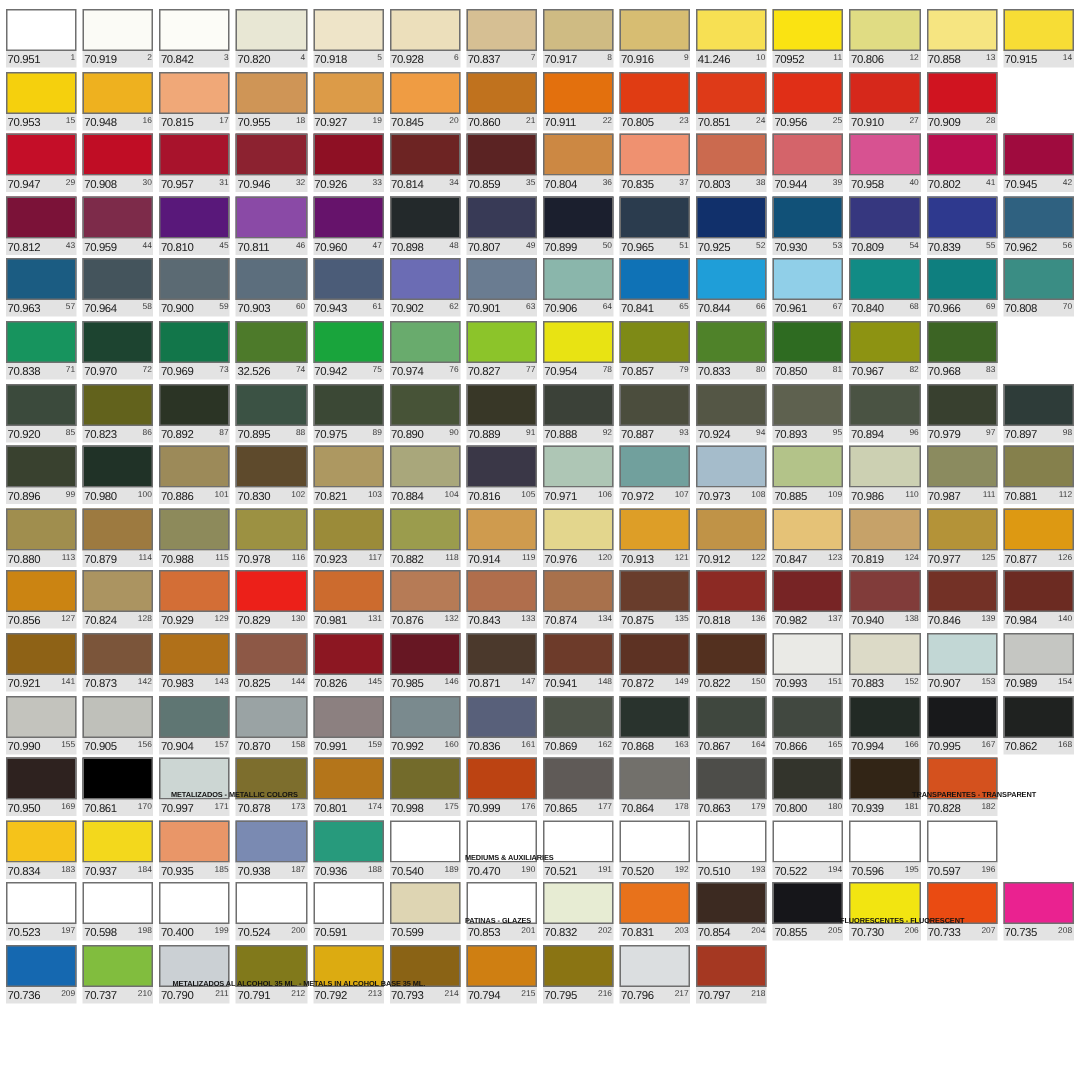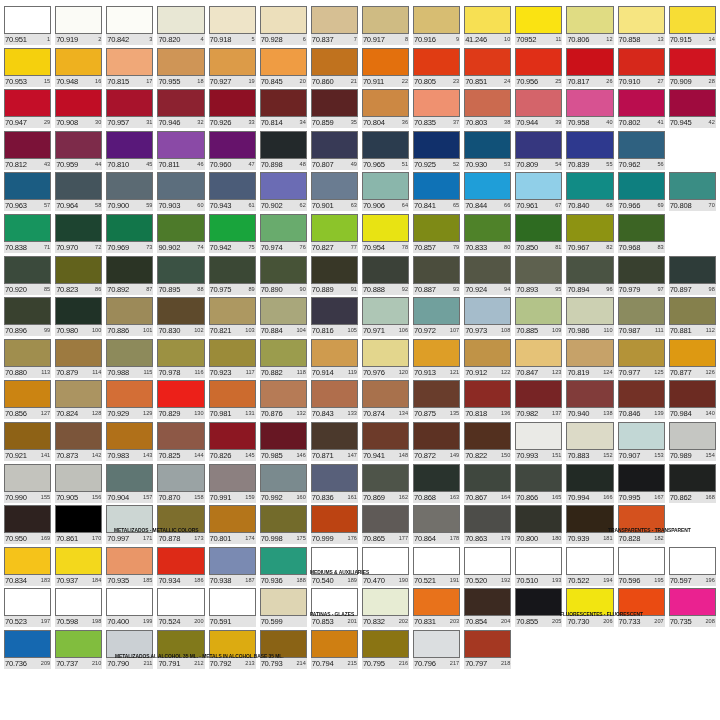--- a/index.html
+++ b/index.html
@@ -249,27 +249,20 @@
         </div>
       </div>
       <div class="cell">
         <div class="swatch" style="background: rgb(224, 47, 23);"></div>
         <div class="label">
           <span class="code">70.956</span>
           <span class="idx">25</span>
         </div>
       </div>
       <div class="cell">
-        <div class="swatch" style="background: rgb(203, 17, 25);"></div>
-        <div class="label">
-          <span class="code">70.817</span>
-          <span class="idx">26</span>
-        </div>
-      </div>
-      <div class="cell">
         <div class="swatch" style="background: rgb(214, 40, 27);"></div>
         <div class="label">
           <span class="code">70.910</span>
           <span class="idx">27</span>
         </div>
       </div>
       <div class="cell">
         <div class="swatch" style="background: rgb(208, 20, 32);"></div>
         <div class="label">
           <span class="code">70.909</span>
@@ -421,20 +414,27 @@
         </div>
       </div>
       <div class="cell">
         <div class="swatch" style="background: rgb(56, 58, 86);"></div>
         <div class="label">
           <span class="code">70.807</span>
           <span class="idx">49</span>
         </div>
       </div>
       <div class="cell">
+        <div class="swatch" style="background: rgb(27, 31, 46);"></div>
+        <div class="label">
+          <span class="code">70.899</span>
+          <span class="idx">50</span>
+        </div>
+      </div>
+      <div class="cell">
         <div class="swatch" style="background: rgb(43, 60, 78);"></div>
         <div class="label">
           <span class="code">70.965</span>
           <span class="idx">51</span>
         </div>
       </div>
       <div class="cell">
         <div class="swatch" style="background: rgb(17, 48, 107);"></div>
         <div class="label">
           <span class="code">70.925</span>
@@ -588,21 +588,21 @@
       <div class="cell">
         <div class="swatch" style="background: rgb(18, 118, 74);"></div>
         <div class="label">
           <span class="code">70.969</span>
           <span class="idx">73</span>
         </div>
       </div>
       <div class="cell">
         <div class="swatch" style="background: rgb(77, 122, 42);"></div>
         <div class="label">
-          <span class="code">90.902</span>
+          <span class="code">32.526</span>
           <span class="idx">74</span>
         </div>
       </div>
       <div class="cell">
         <div class="swatch" style="background: rgb(25, 164, 60);"></div>
         <div class="label">
           <span class="code">70.942</span>
           <span class="idx">75</span>
         </div>
       </div>
@@ -1369,27 +1369,20 @@
         <div class="label">
           <span class="code">70.937</span>
           <span class="idx">184</span>
         </div>
       </div>
       <div class="cell">
         <div class="swatch" style="background: rgb(233, 150, 104);"></div>
         <div class="label">
           <span class="code">70.935</span>
           <span class="idx">185</span>
-        </div>
-      </div>
-      <div class="cell">
-        <div class="swatch" style="background: rgb(221, 42, 23);"></div>
-        <div class="label">
-          <span class="code">70.934</span>
-          <span class="idx">186</span>
         </div>
       </div>
       <div class="cell">
         <div class="swatch" style="background: rgb(122, 138, 178);"></div>
         <div class="label">
           <span class="code">70.938</span>
           <span class="idx">187</span>
         </div>
       </div>
       <div class="cell">

